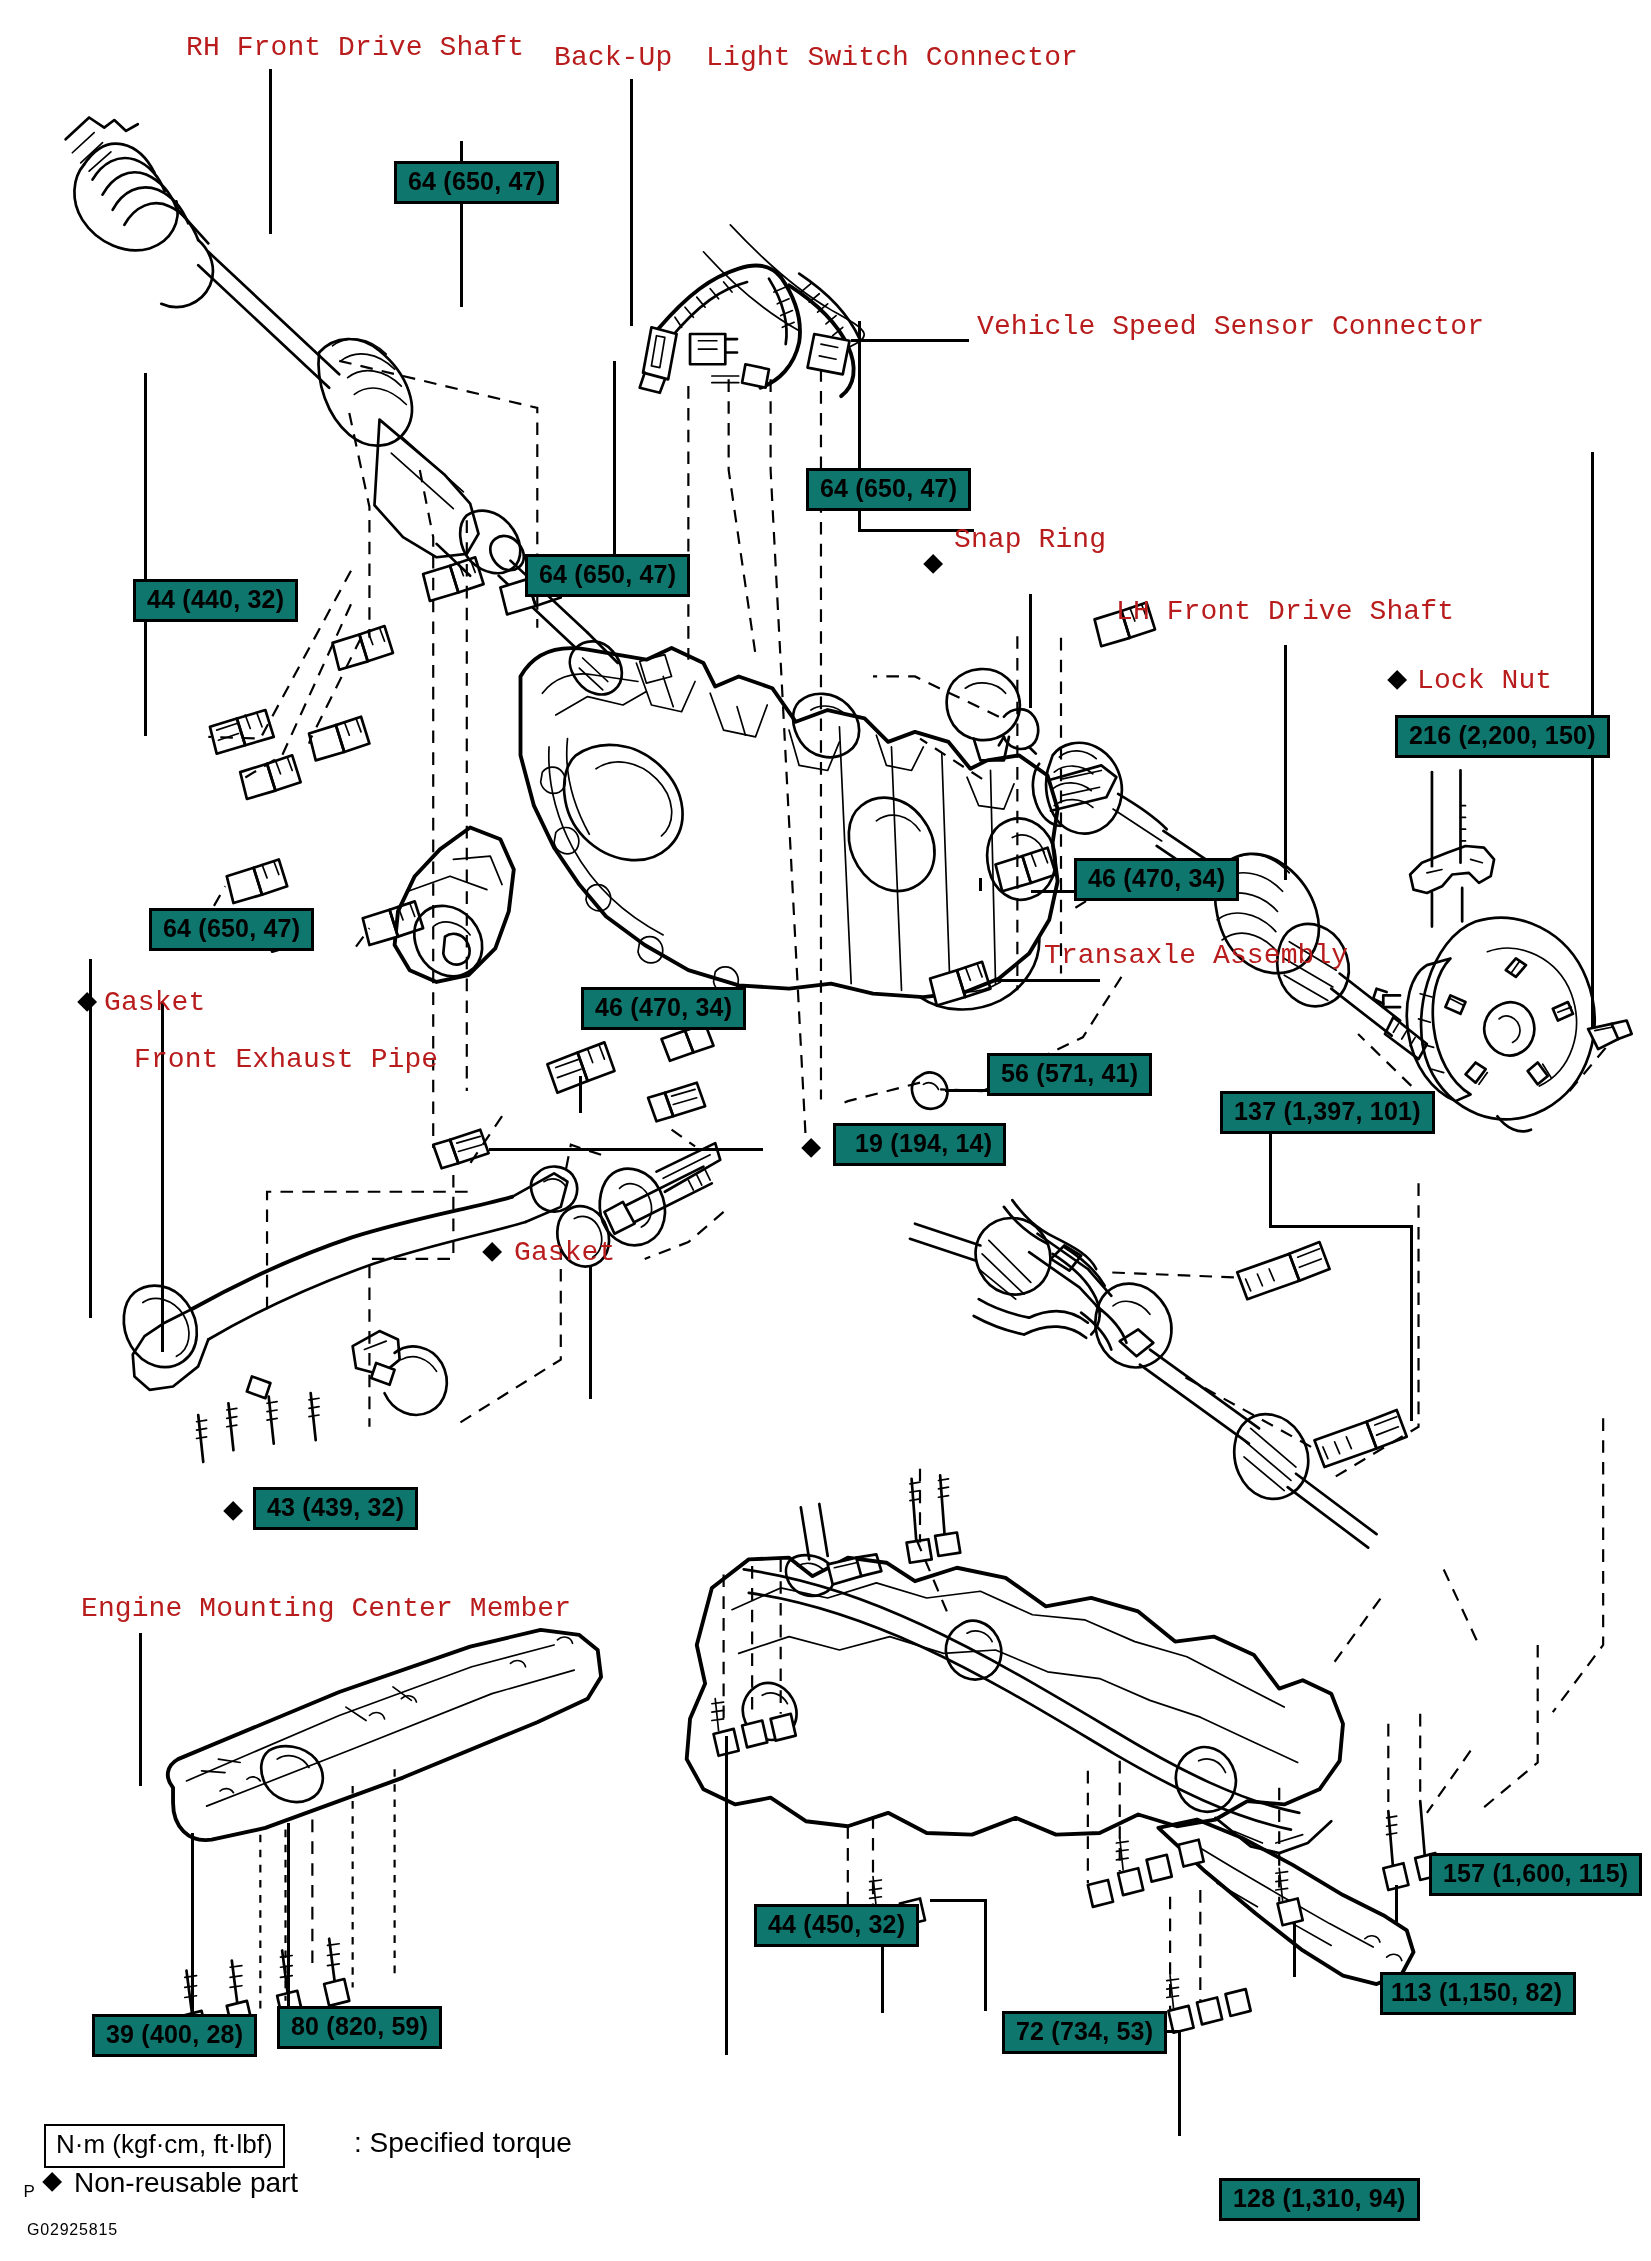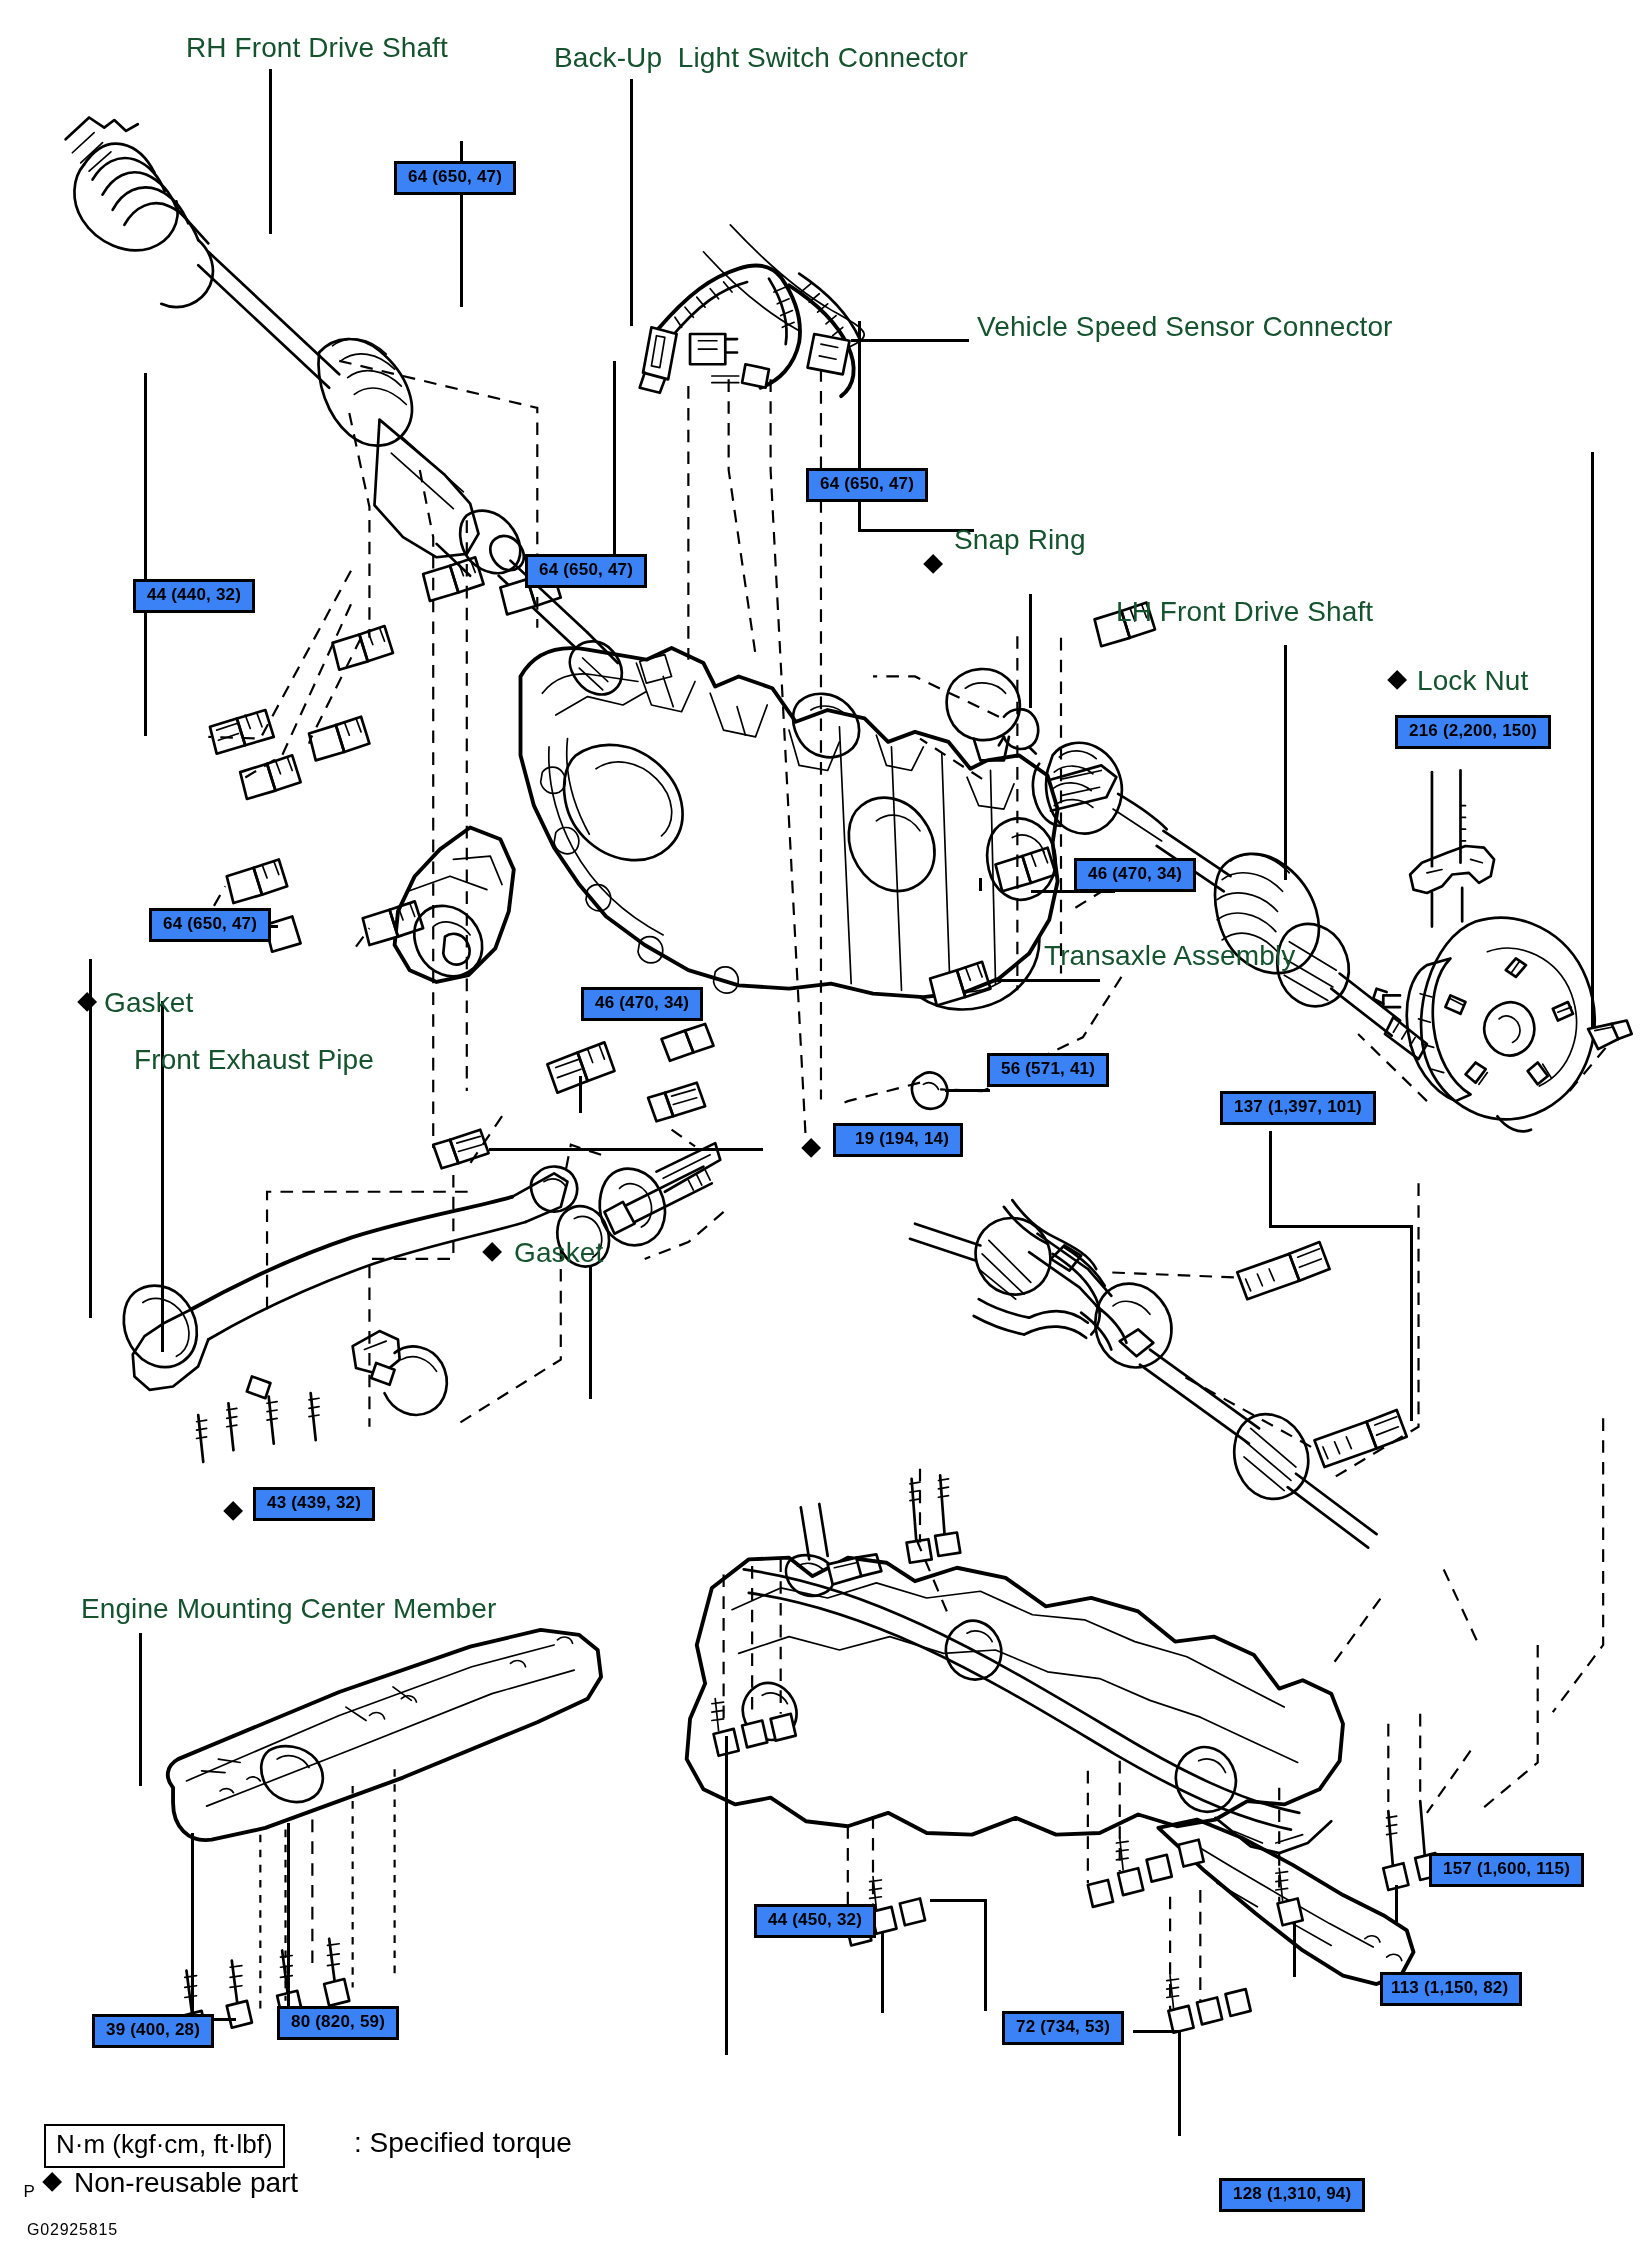--- a/index.html
+++ b/index.html
@@ -1,26 +1,26 @@
 <!DOCTYPE html>
 <html style="font-size:13.4px"><head>
 <meta charset="utf-8">
 <style>
   html,body{margin:0;padding:0;background:#fff;}
   body{font-family:"Liberation Sans",sans-serif;color:#000;}
   #page{position:relative;width:1652px;height:2261px;background:#fff;overflow:hidden;}
 
   
-  .lbl{position:absolute;font-family:Liberation Sans, sans-serif;font-size:28px;
-       line-height:1.14;color:#14532d;white-space:pre;letter-spacing:0.1px;}
+  .lbl{position:absolute;font-family:Liberation Mono, monospace;font-size:28px;
+       line-height:1.14;color:#b91c1c;white-space:pre;letter-spacing:0.1px;}
   .lbl.two{white-space:pre-line;}
 
   
-  .torq{position:absolute;border:3.4px solid #000;background:#3b82f6;
-        font-family:"Liberation Sans",sans-serif;font-weight:bold;font-size:17px;
+  .torq{position:absolute;border:3.4px solid #000;background:#0f766e;
+        font-family:"Liberation Sans",sans-serif;font-weight:bold;font-size:25px;
         padding:3.4px 11px 5px 11px;white-space:nowrap;color:#000;letter-spacing:0.2px;}
 
   
   .legendbox{position:absolute;border:2.5px solid #000;background:#fff;
         font-family:"Liberation Sans",sans-serif;font-size:26px;padding:3.4px 10px 5.9px 10px;
         white-space:nowrap;}
   .legendtext{position:absolute;font-size:28px;white-space:nowrap;}
   .figcode{position:absolute;font-size:16px;letter-spacing:0.8px;}
   .pmark{position:absolute;font-size:17px;}
 

